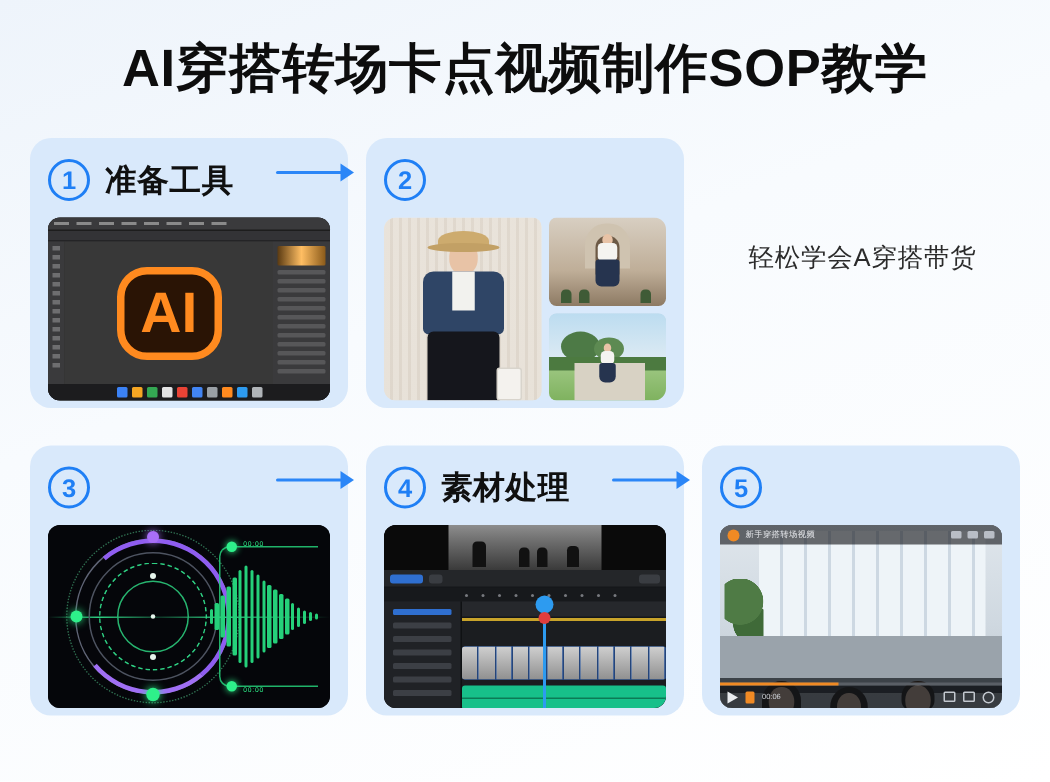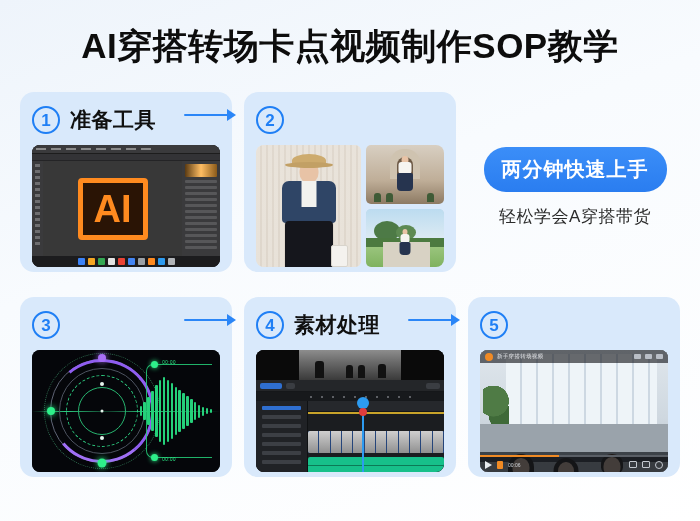--- a/index.html
+++ b/index.html
@@ -134,21 +134,21 @@
   }
   .ai-menubar i { display:block; width: 10px; height: 2px; background: #8a8a8a; }
   .ai-ctrlbar { height: 7px; background: #333336; border-bottom: 1px solid #242426; }
   .ai-body { position: absolute; top: 16px; left: 0; right: 0; bottom: 11px; display: flex; }
   .ai-toolcol { width: 11px; background: #3a3a3c; }
   .ai-toolcol span { display:block; width:5px;height:3px;background:#6e6e70;margin:3px auto; }
   .ai-canvas { flex: 1; background: #383838; display: flex; align-items: center; justify-content: center; }
   .ai-logo {
     width: 70px; height: 62px;
     border: 5px solid #ff8a1f;
-    border-radius: 4px;
+    border-radius: 20px;
     background: #2a1405;
     color: #ff8a1f;
     font-size: 38px; font-weight: bold;
     display: flex; align-items: center; justify-content: center;
     font-family: "Liberation Sans", sans-serif;
     line-height: 1;
   }
   .ai-panel { width: 38px; background: #3a3a3c; padding: 3px; }
   .ai-swatch { height: 13px; background: linear-gradient(90deg,#5a3a12,#ffbe63,#8a5a1a); border-radius:1px; margin-bottom:3px;}
   .ai-panel span { display:block; height:3px; background:#575759; margin-bottom:3px; border-radius:1px;}
@@ -393,21 +393,20 @@
             <div class="s-head" style="top:20px;width:5px;height:6px;"></div>
             <div class="s-top" style="top:25px;width:9px;height:9px;"></div>
             <div class="s-skirt" style="top:33px;width:11px;height:13px;"></div>
           </div>
         </div>
       </div>
     </div>
   </div>
 
   <div class="promo">
-    <div class="promo-badge">两分钟快速上手</div>
     <div class="promo-sub">轻松学会A穿搭带货</div>
   </div>
 
   <div class="card" style="left:0; top:205px; width:212px; height:180px;">
     <div class="card-head">
       <div class="step-circle">3</div>
     </div>
     <div class="thumb">
       <div class="radar">
         <div class="r-line"></div>

